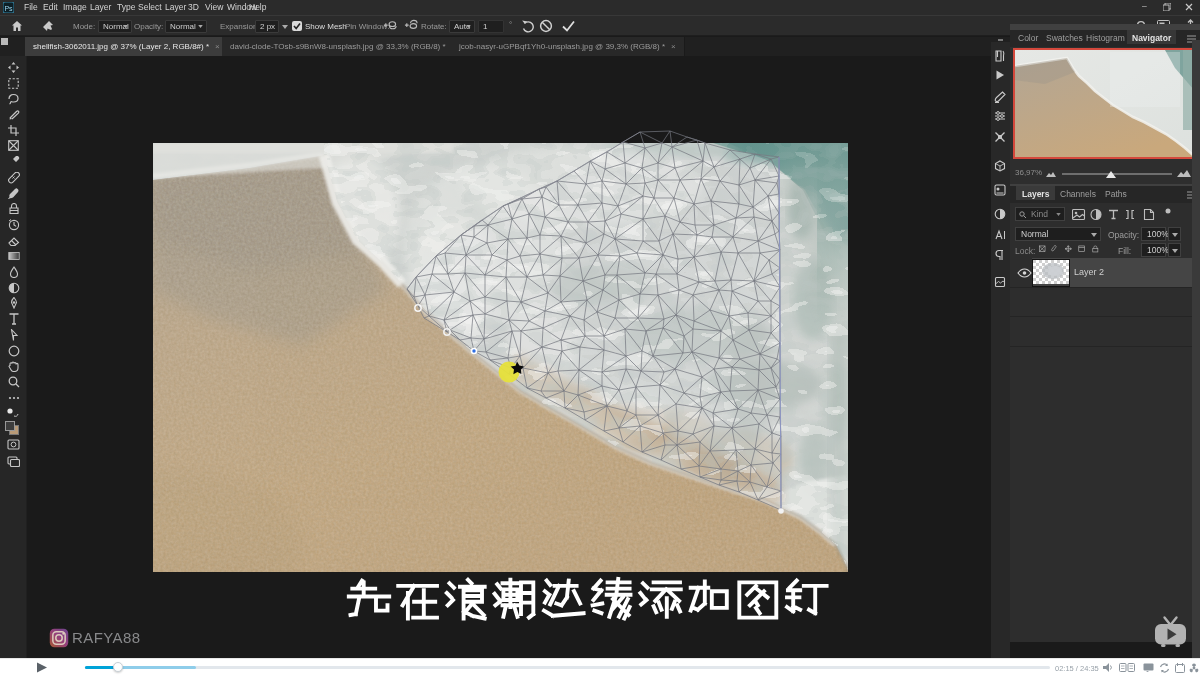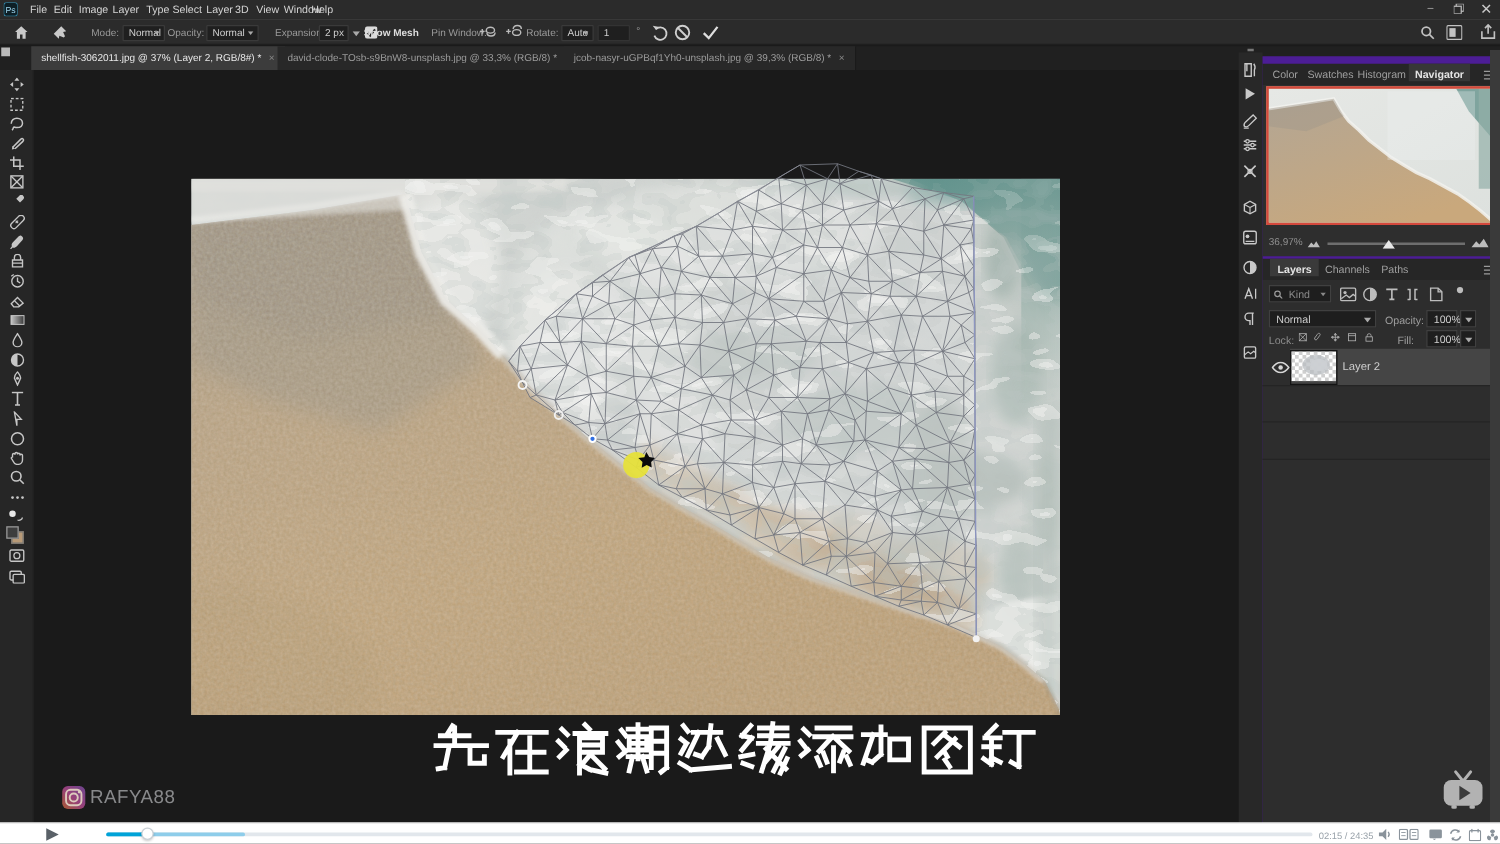--- a/index.html
+++ b/index.html
@@ -10,21 +10,21 @@
 .optbar .lab{position:absolute;top:6px;color:#9a9a9a;font-size:8px}
 .optbar .white{color:#dedede}
 .dd{position:absolute;background:#1f1f1f;border:1px solid #3a3a3a;color:#cfcfcf;font-size:8px;height:13px;line-height:11px;padding-left:4px;border-radius:1px}
 .dd .car{position:absolute;right:3px;top:4px;width:5px;height:3px}
 .tabbar{left:0;top:37px;width:1200px;height:19px;background:#202020}
 .tab{position:absolute;top:0;height:19px;font-size:8px;line-height:19px;padding:0 8px;color:#9b9b9b;background:#282828;border-right:1px solid #1a1a1a;white-space:nowrap}
 .tab.active{background:#3c3c3c;color:#e8e8e8}
 .tab .x{color:#888;margin-left:6px;font-size:8px}
 .toolcol{left:0;top:56px;width:27px;height:602px;background:#262626;border-right:1px solid #202020}
 .rightcol{left:991px;top:42px;width:19px;height:616px;background:#282828}
-.panels{left:1010px;top:45px;width:190px;height:618px;background:#4c1d95}
+.panels{left:1010px;top:24px;width:190px;height:618px;background:#404040}
 .ptabs{position:absolute;left:0;width:190px;height:17px;background:#262626;color:#9f9f9f;font-size:8.5px}
 .ptabs b{color:#e4e4e4;font-weight:bold}
 .pt{position:absolute;top:3px}
 .navthumb{position:absolute;left:3px;top:26px;width:183px;height:111px;border:2px solid #d4483c;background:#c8b694}
 .zrow{position:absolute;left:0;top:141px;width:190px;height:16px;color:#8f8f8f;font-size:8px}
 .lbox{position:absolute;background:#1e1e1e;border:1px solid #404040;color:#cfcfcf;font-size:8.5px;height:14px;line-height:12px;padding-left:5px}
 .lrow{position:absolute;left:0;width:190px;color:#cfcfcf;font-size:9px}
 .playbar{left:0;top:658px;width:1200px;height:17px;background:#ffffff;border-top:1px solid #e8e8e8}
 .ico{position:absolute}
 </style></head><body>
@@ -73,21 +73,21 @@
         </svg></div>
  <span class="lab" style="left:220px">Expansion:</span>
  <div class="dd" style="left:255px;top:4px;width:24px">2 px</div>
  <svg class="car ico" style="left:282px;top:9px" width="6" height="4" viewBox="0 0 6 4">
         <path d="M0 0h6L3 4z" fill="#aaa"></path>
       </svg>
  <svg class="ico" style="left:292px;top:5px" width="10" height="10" viewBox="0 0 10 10">
         <rect x="0" y="0" width="10" height="10" rx="2" fill="#d9d9d9"></rect>
         <path d="M2 5l2.2 2.5L8 2.5" stroke="#222" stroke-width="1.6" fill="none"></path>
       </svg>
- <span class="lab white" style="left:291px;font-weight:bold;font-size:8px">Show Mesh</span>
+ <span class="lab white" style="left:305px;font-weight:normal;font-size:8px">Show Mesh</span>
  <span class="lab" style="left:345px">Pin Window:</span>
  <svg class="ico" style="left:383px;top:3px" width="14" height="14" viewBox="0 0 15 14">
         <path d="M1 6h4M3 4v4" stroke="#bbb" stroke-width="1.2"></path>
         <ellipse cx="10" cy="5" rx="3.5" ry="2.5" fill="none" stroke="#bbb" stroke-width="1.2"></ellipse>
         <path d="M7 7c0 4 7 4 7 0" fill="none" stroke="#bbb" stroke-width="1.2"></path>
       </svg>
  <svg class="ico" style="left:404px;top:3px" width="14" height="14" viewBox="0 0 15 14">
         <path d="M1 6h4M3 4v4" stroke="#bbb" stroke-width="1.2"></path>
         <ellipse cx="10" cy="7" rx="3.5" ry="2.5" fill="none" stroke="#bbb" stroke-width="1.2"></ellipse>
         <path d="M7 4c0-4 7-4 7 0" fill="none" stroke="#bbb" stroke-width="1.2"></path>

